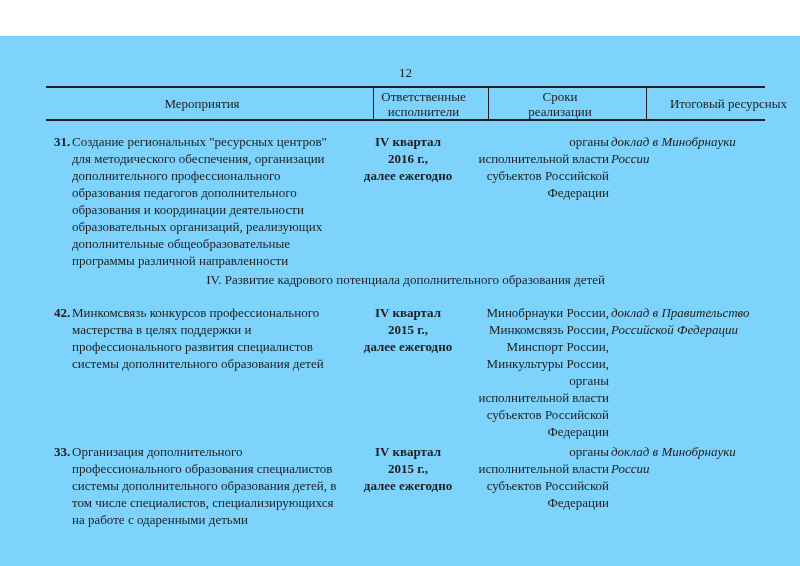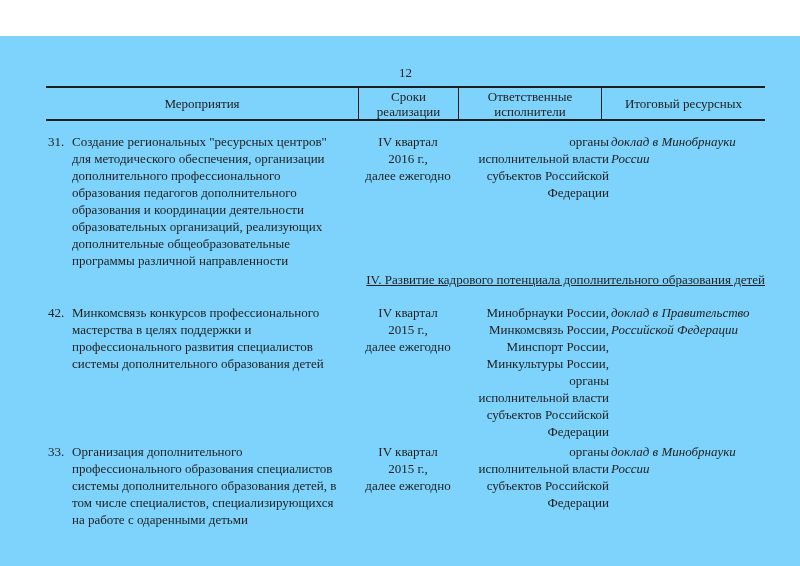--- a/index.html
+++ b/index.html
@@ -16,58 +16,59 @@
     position:absolute; top:29px; left:46px; width:719px;
     text-align:center; font-size:13px; line-height:16px;
   }
   .thead {
     position:absolute; top:50px; left:46px; width:719px; height:31px;
     border-top:2px solid #1e1e1e;
     border-bottom:2px solid #1e1e1e;
     display:grid;
     grid-template-columns:312px 100px 143px 164px;
     box-sizing:content-box;
+    gap:15px;
   }
   .th {
     display:flex; align-items:center; justify-content:center;
     text-align:center; font-size:13px; line-height:15px;
     white-space:pre-line;
   }
   .th + .th { border-left:1.5px solid #1e1e1e; }
 
   .section {
     position:absolute; top:235px; left:46px; width:719px;
-    text-align:right; font-size:13px; line-height:17px;text-decoration:underline;
+    text-align:center; font-size:13px; line-height:17px;
   }
 
   .row { position:absolute; left:0; width:800px; font-size:13px; line-height:17px; }
   .row-31 { top:97px; }
   .row-32 { top:268px; }
   .row-33 { top:407px; }
 
   .cell { position:absolute; top:0; white-space:pre-line; }
-  .c-num { left:48px; width:28px; font-weight:normal; }
+  .c-num { left:54px; width:28px; font-weight:bold; }
   .c-act { left:72px; width:292px; }
-  .c-tim { left:358px; width:100px; text-align:center; }
+  .c-tim { left:358px; width:100px; text-align:center;font-weight:bold; }
   .c-exe { left:461px; width:148px;text-align:right; }
   .c-doc { left:611px; width:160px;font-style:italic; }
 </style>
 </head>
 <body>
 
 <div class="page">
 
   <div class="pageno">12</div>
 
   <div class="thead">
     <div class="th">Мероприятия</div>
+    <div class="th">Ответственные
+исполнители</div>
     <div class="th">Сроки
 реализации</div>
-    <div class="th">Ответственные
-исполнители</div>
     <div class="th">Итоговый ресурсных</div>
   </div>
 
   <div class="row row-31">
     <div class="cell c-num">31.</div>
     <div class="cell c-act">Создание региональных "ресурсных центров"
 для методического обеспечения, организации
 дополнительного профессионального
 образования педагогов дополнительного
 образования и координации деятельности

